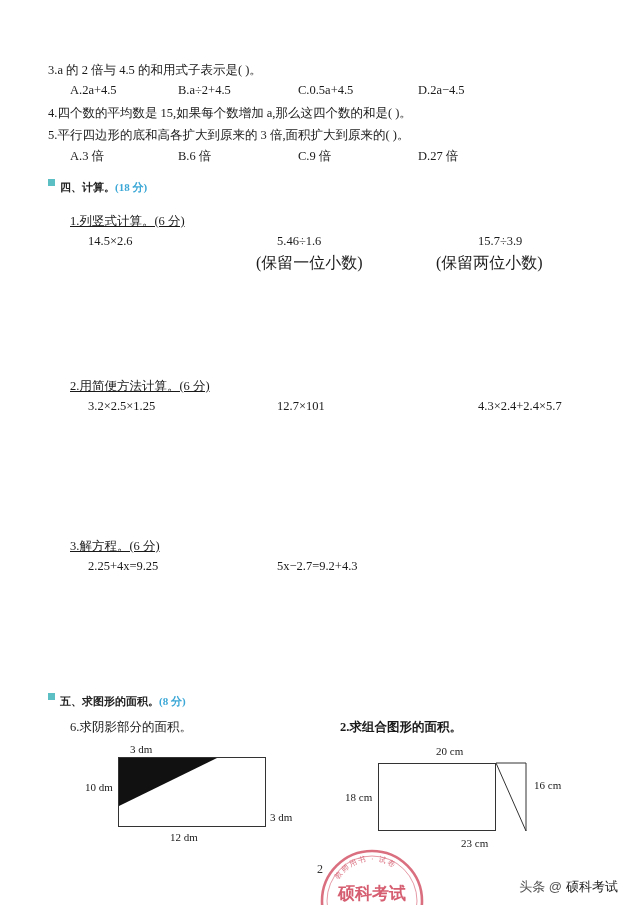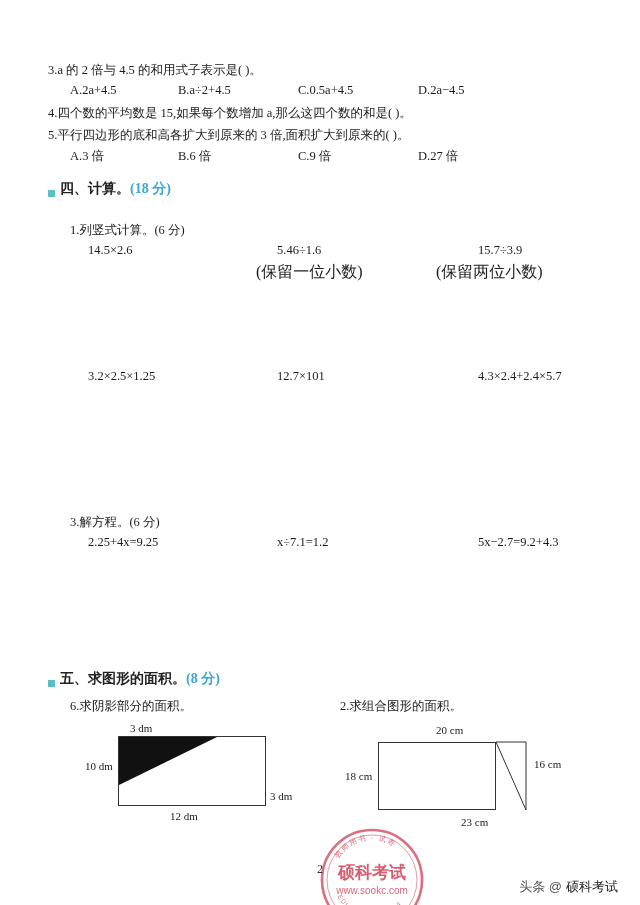--- a/index.html
+++ b/index.html
@@ -32,39 +32,40 @@
     margin:0 0 2px 0;
     padding-left:22px;
     display:flex;
   }
   .opts span{ display:inline-block; }
   .o1{width:108px;}
   .o2{width:120px;}
   .o3{width:120px;}
   .o4{width:auto;}
   .section-head{
-    font-size:14px;
+    font-size:11px;
     font-weight:bold;
     margin:14px 0 6px 0;
     display:flex;
-    align-items:flex-end;
+    align-items:flex-start;
   }
   .section-head .sq{
     display:inline-block;
     width:7px;height:7px;
     background:#5bbfc4;
     margin-right:5px;
     position:relative;top:-1px;
   }
   .section-head .title{ color:#222; }
   .section-head .score{ color:#3aa7d6; }
   .subq{
     font-size:12.5px;
-    margin:24px 0 4px 0;
+    margin:18px 0 4px 0;
     padding-left:22px;
+    text-decoration:underline;
   }
   .exprow{
     font-size:12.5px;
     padding-left:40px;
     display:flex;
     margin-bottom:2px;
     gap:21px;
   }
   .exprow .c1{width:168px;}
   .exprow .c2{width:180px;}
@@ -84,21 +85,21 @@
   .geo{
     position:relative;
     height:210px;
     margin-top:10px;
   }
   .geo-label{
     font-size:12.5px;
     position:absolute;
   }
   .geo1-label{left:22px;top:0;}
-  .geo2-label{left:292px;top:0;}
+  .geo2-label{left:292px;top:0;font-weight:bold;}
 
   
   .fig1{
     position:absolute;
     left:70px; top:38px;
     width:148px; height:70px;
     border:1px solid #333;
     box-sizing:border-box;
   }
   .fig1 .tri{
@@ -210,32 +211,32 @@
       <span class="c3">15.7÷3.9</span>
     </div>
     <div class="noterow">
       <span class="n1"></span>
       <span class="n2">(保留一位小数)</span>
       <span>(保留两位小数)</span>
     </div>
 
     <div class="gap-lg"></div>
 
+    <div class="subq">2.用简便方法计算。(6 分)</div>
     <div class="exprow">
       <span class="c1">3.2×2.5×1.25</span>
       <span class="c2">12.7×101</span>
       <span class="c3">4.3×2.4+2.4×5.7</span>
     </div>
 
     <div class="gap-xl"></div>
 
     <div class="subq">3.解方程。(6 分)</div>
     <div class="exprow">
       <span class="c1">2.25+4x=9.25</span>
-      <span class="c2">x÷7.1=1.2</span>
       <span class="c3">5x−2.7=9.2+4.3</span>
     </div>
 
     <div class="gap-xl"></div>
 
     <div class="section-head">
       <span class="sq"></span>
       <span class="title">五、求图形的面积。</span>
       <span class="score">(8 分)</span>
     </div>

